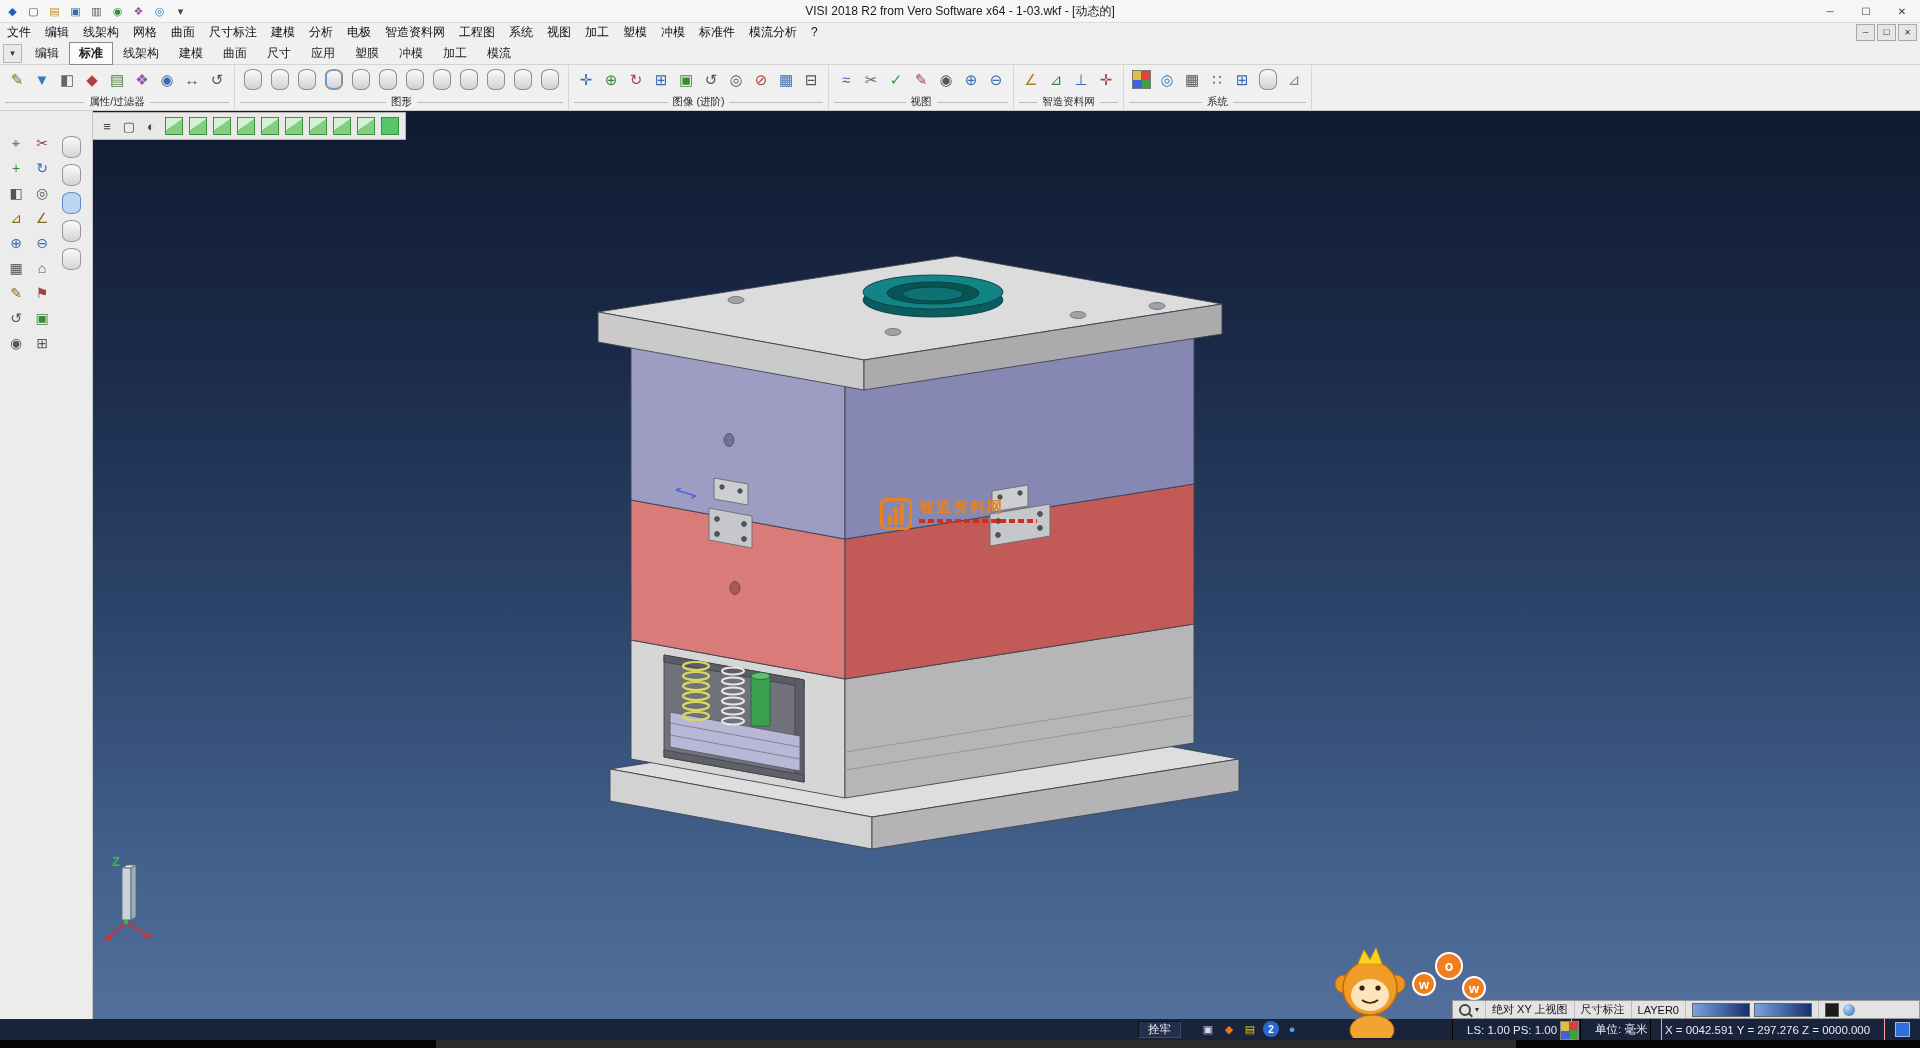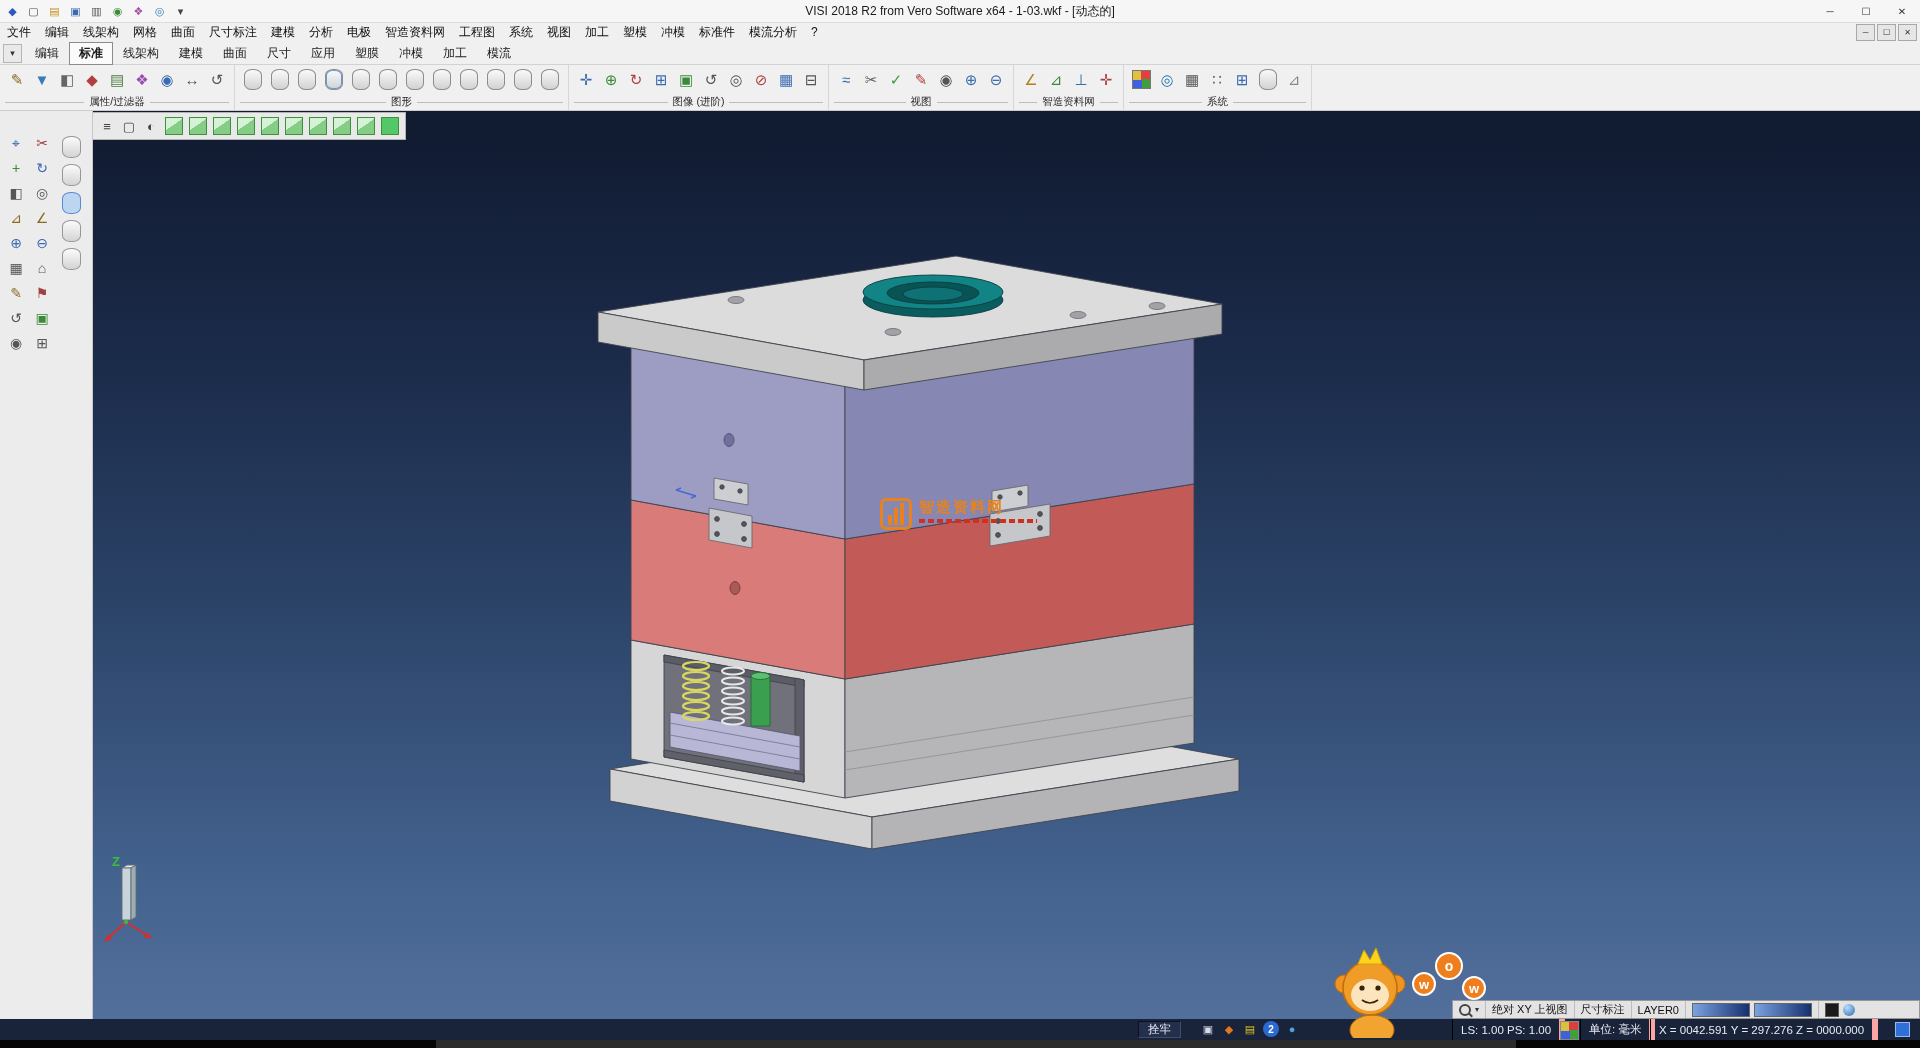--- a/index.html
+++ b/index.html
@@ -74,21 +74,21 @@
   .layer{font-weight:normal;}
   .swatch{width:56px;height:12px;border:1px solid #666;background:linear-gradient(90deg,#7aa2e0,#16306e);flex:none;}
   .mini-dark{width:12px;height:12px;background:#1a1a1a;border:1px solid #555;flex:none;}
   .mini-sphere{width:12px;height:12px;border-radius:50%;background:radial-gradient(circle at 35% 30%,#bcdcf8,#2a6ab8);flex:none;}
 
   .srow2{position:absolute;left:0;top:1019px;width:1920px;height:21px;background:#19233a;color:#e7eaf3;font-size:11.5px;z-index:16;}
   .lockcell{position:absolute;left:1138px;top:2px;height:15px;padding:0 9px;background:#242f4c;border:1px solid #0c1120;border-right-color:#3c4c72;border-bottom-color:#3c4c72;display:flex;align-items:center;}
   .sicons{position:absolute;left:1200px;top:2px;height:16px;display:flex;align-items:center;gap:5px;}
   .si{width:16px;height:16px;display:flex;align-items:center;justify-content:center;font-size:11px;flex:none;}
   .si.round{border-radius:50%;font-weight:bold;font-size:10px;}
-  .s2cell{position:absolute;top:0;height:21px;display:flex;align-items:center;padding:0 8px;border-left:1px solid #000;border-right:6px solid #fca5a5;white-space:nowrap;}
+  .s2cell{position:absolute;top:0;height:21px;display:flex;align-items:center;padding:0 14px;border-left:1px solid #000;border-right:1px solid #fca5a5;white-space:nowrap;}
   .lscell{left:1452px;}
   .unitcell{left:1580px;}
   .coordcell{left:1650px;}
   .ucscube{position:absolute;left:1560px;top:2px;width:17px;height:17px;border:1px solid #888;background:conic-gradient(#d84040 0 25%,#40a040 0 50%,#4060d8 0 75%,#d8c040 0);}
   .bluesq{position:absolute;left:1895px;top:3px;width:15px;height:15px;background:#2f6fd8;border:1px solid #9ab8ec;box-sizing:border-box;}
 
   .taskbar{position:absolute;left:0;top:1040px;width:1920px;height:8px;background:#050505;z-index:17;}
   .taskseg{position:absolute;left:436px;top:0;width:1080px;height:8px;background:#2b2b2b;}
 
   .mascot{position:absolute;left:1332px;top:938px;z-index:30;}

